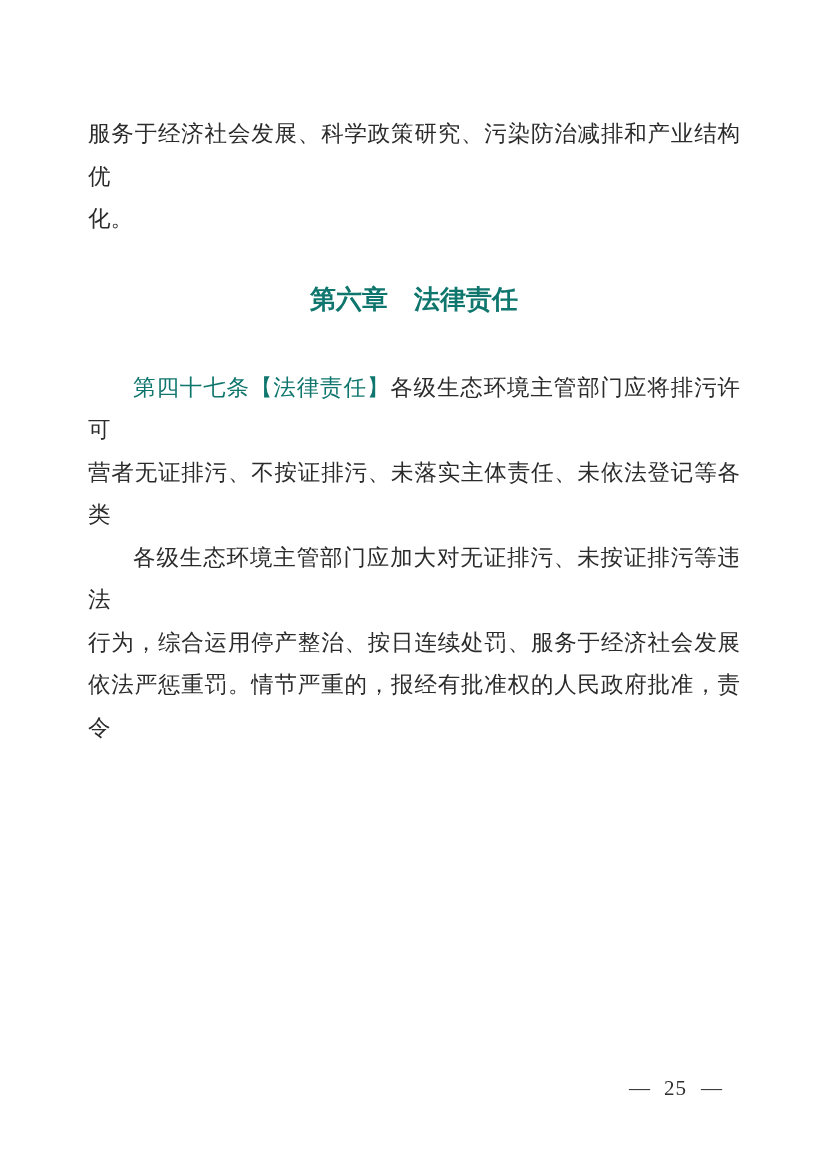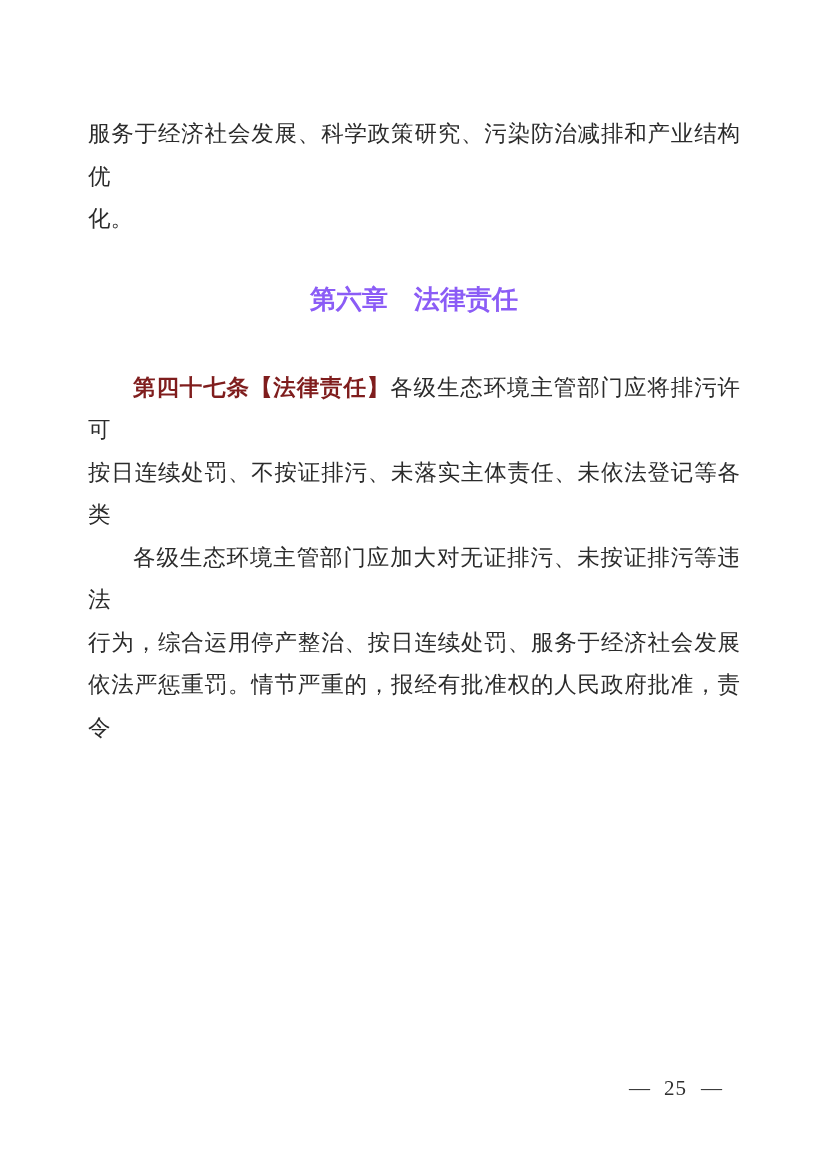--- a/index.html
+++ b/index.html
@@ -35,29 +35,29 @@
     text-align-last: left;
   }
   .indent {
     text-indent: 2em;
   }
   .chapter-heading {
     font-family: "Liberation Sans", "DejaVu Sans", sans-serif;
     font-weight: 700;
     font-size: 26px;
     line-height: 43px;
-    color: #8b5cf6;
+    color: #0f766e;
     text-align: right;
     text-align-last: center;
     margin: 37px 0 46px 0;
   }
   .article-lead {
     font-family: "Liberation Sans", "DejaVu Sans", sans-serif;
-    font-weight: 700;
-    color: #7f1d1d;
+    font-weight: 400;
+    color: #0f766e;
   }
   .footer {
     position: absolute;
     top: 1075px;
     right: 104px;
     display: flex;
     align-items: center;
     gap: 14px;
     font-size: 21px;
     line-height: 26px;
@@ -75,21 +75,21 @@
 
     <div>
       <div class="line">服务于经济社会发展、科学政策研究、污染防治减排和产业结构优</div>
       <div class="line end">化。</div>
     </div>
 
     <div class="chapter-heading">第六章　法律责任</div>
 
     <div>
       <div class="line indent"><span class="article-lead">第四十七条【法律责任】</span><span>各级生态环境主管部门应将排污许可</span></div>
-      <div class="line">按日连续处罚、不按证排污、未落实主体责任、未依法登记等各类</div>
+      <div class="line">营者无证排污、不按证排污、未落实主体责任、未依法登记等各类</div>
     </div>
 
     <div>
       <div class="line indent">各级生态环境主管部门应加大对无证排污、未按证排污等违法</div>
       <div class="line">行为，综合运用停产整治、按日连续处罚、服务于经济社会发展</div>
       <div class="line">依法严惩重罚。情节严重的，报经有批准权的人民政府批准，责令</div>
 
     </div>
 
   </div>

